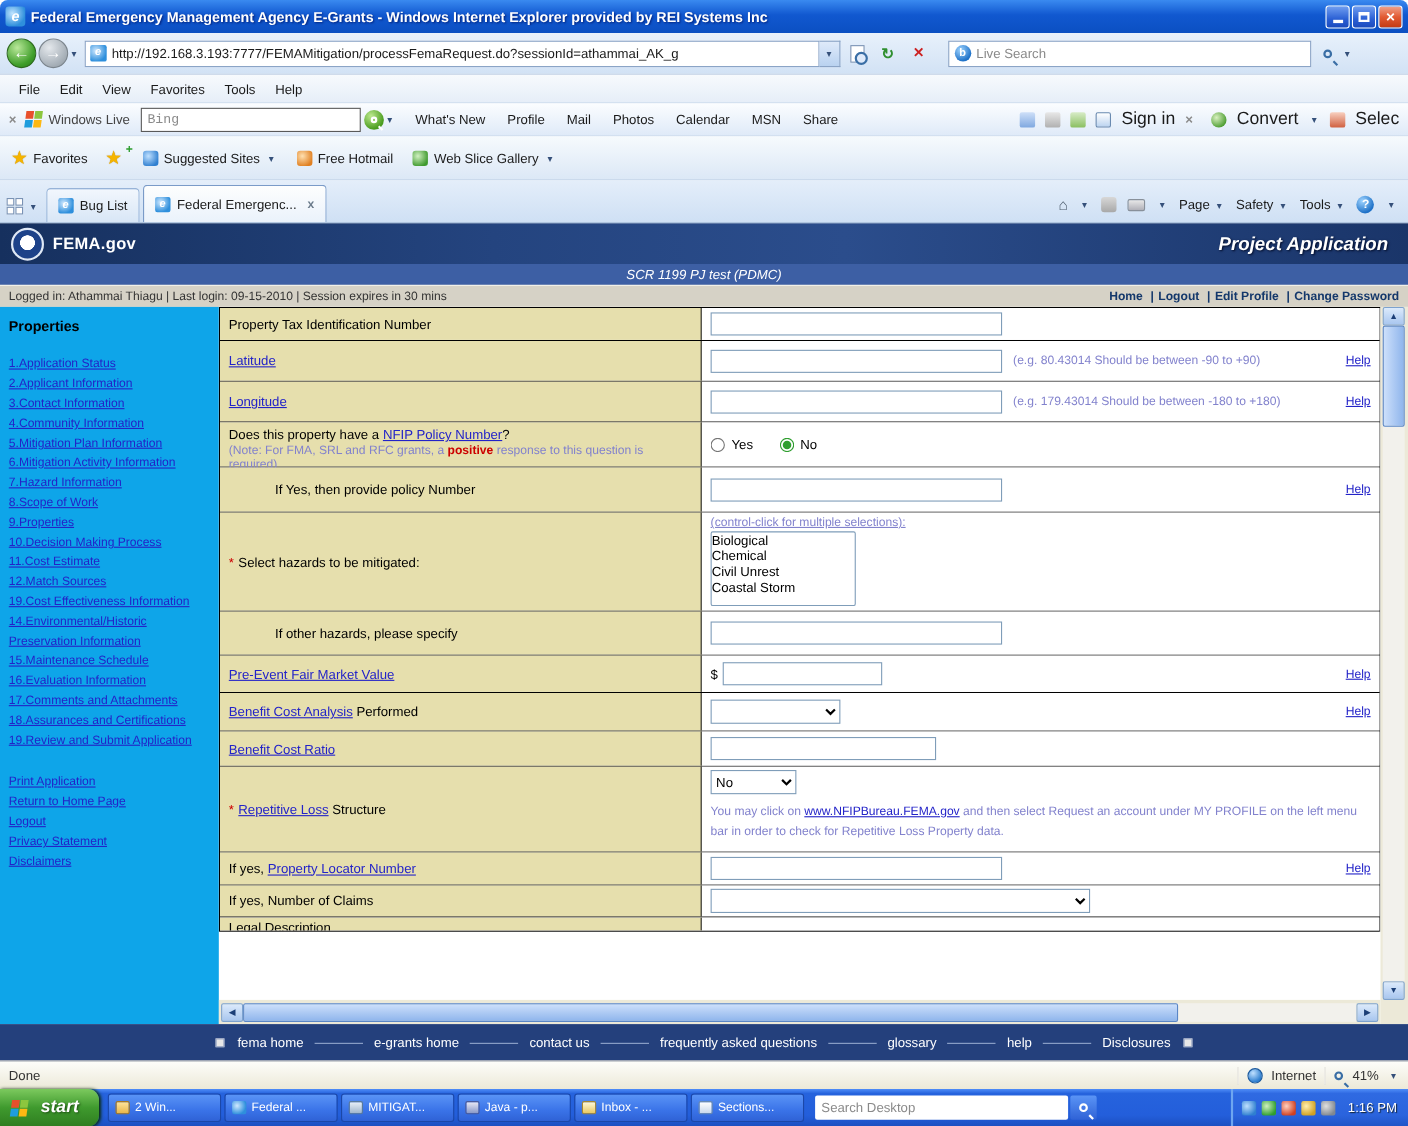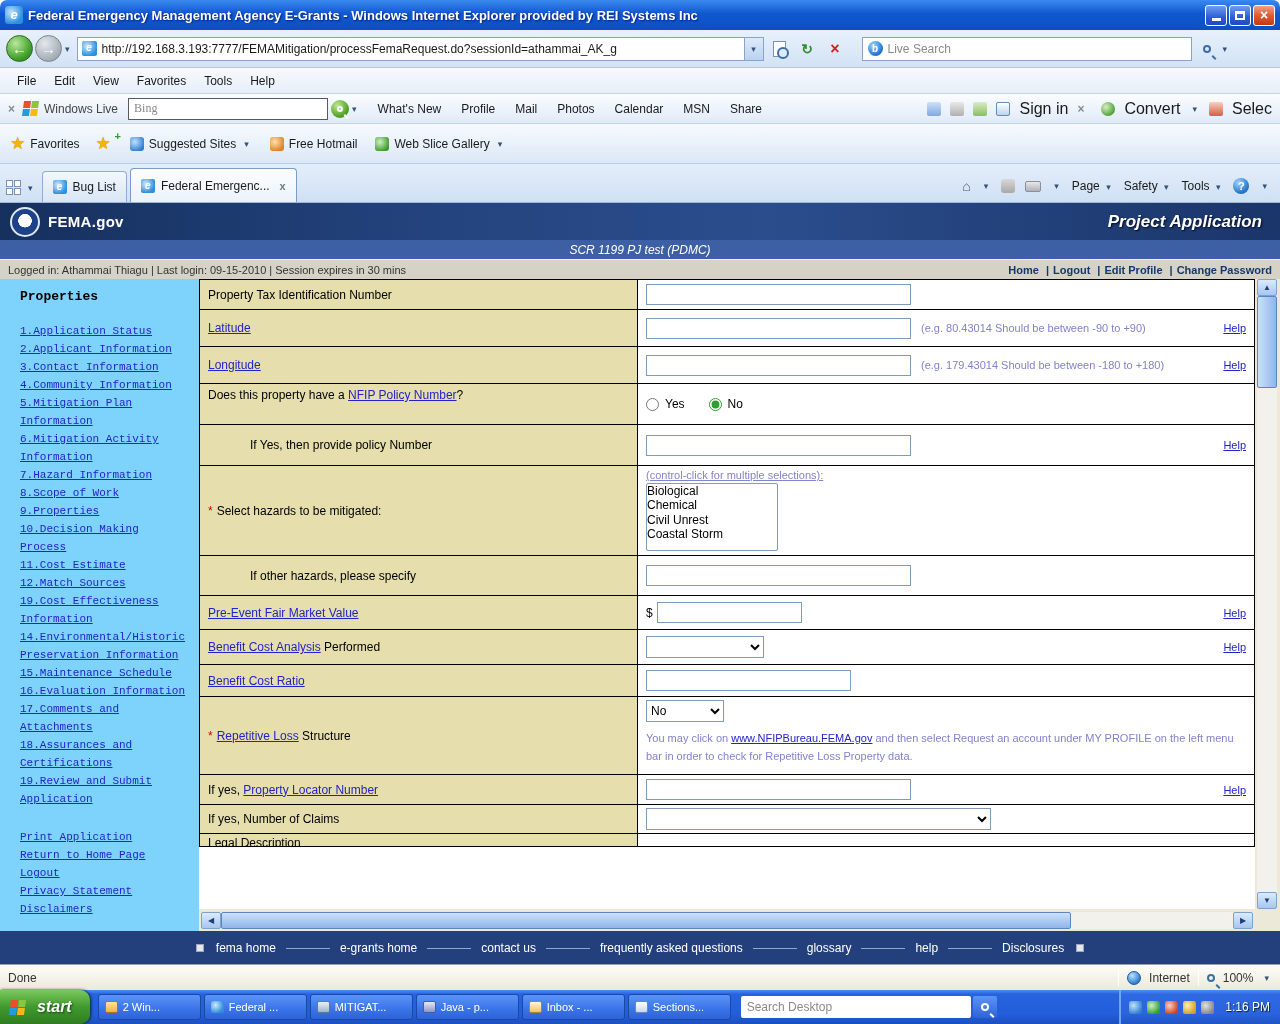--- a/index.html
+++ b/index.html
@@ -44,21 +44,21 @@
 .menu-item { padding:3px 9px; color:#1a1a1a; font-size:12px; }
 
 
 .live-row { height:30px; background:linear-gradient(#fbfdff,#dfeaf8); display:flex; align-items:center; padding:0 8px; border-bottom:1px solid #c5d6ea; overflow:hidden; }
 .xgray { color:#8a8a8a; font-size:12px; font-weight:bold; margin-right:8px; }
 .flag { width:15px; height:15px; display:grid; grid-template-columns:7px 7px; grid-template-rows:7px 7px; gap:1px; transform:skewX(-8deg); margin-right:6px; }
 .flag i { display:block; }
 .flag .r { background:#e8502c; } .flag .g { background:#8cc63e; } .flag .b { background:#1f9ddd; } .flag .y { background:#fdb813; }
 .live-brand { font-size:12px; color:#444; margin-right:10px; }
 .bing-box { width:200px; height:22px; background:#fff; border:1px solid #5a5a5a; display:flex; align-items:center; padding:0 5px; }
-.bing-box input { flex:1; border:none; outline:none; font-size:12px; font-family:Liberation Serif, serif; background:transparent; }
+.bing-box input { flex:1; border:none; outline:none; font-size:12px; font-family:Liberation Mono, monospace; background:transparent; }
 .bing-go { width:18px; height:18px; border-radius:50%; background:radial-gradient(circle at 35% 30%, #bde98e, #4a9c1f 70%); margin-left:3px; display:flex; align-items:center; justify-content:center; }
 .bing-go .mag { width:6px; height:6px; border-color:#fff; } .bing-go .mag::after { background:#fff; left:6px; top:6px; }
 .live-links { display:flex; gap:20px; margin-left:18px; }
 .live-links span { font-size:12px; color:#1a1a1a; white-space:nowrap; }
 .live-right { margin-left:auto; display:flex; align-items:center; gap:9px; white-space:nowrap; }
 .sm-ico { width:14px; height:14px; border-radius:2px; display:inline-block; }
 .live-right .lbl { font-size:16px; color:#1a1a1a; }
 
 
 .fav-row { height:40px; background:linear-gradient(#f6fafd,#dcE8f6); display:flex; align-items:center; padding:0 10px; border-bottom:1px solid #b9cde6; }
@@ -92,21 +92,21 @@
 .fema-sub { height:19px; background:#3d5fa4; color:#fff; font-style:italic; font-size:12px; display:flex; align-items:center; justify-content:center; }
 
 
 .session { height:20px; background:#d6d2c6; border-top:1px solid #f2f0e8; display:flex; align-items:center; padding:0 8px; font-size:11px; color:#333; }
 .session-links { margin-left:auto; display:flex;text-align:center; }
 .session-links a { color:#14386b; font-weight:bold; font-size:11px; text-decoration:none; }
 .session-links a:not(:last-child)::after { content:" | "; color:#14386b; font-weight:bold; padding:0 4px; }
 
 
 .content { height:652px; display:flex; }
-.sidebar { width:203px; background:#7dd3fc; padding:10px 8px 0 20px; overflow:hidden;font-family:Liberation Mono, monospace; }
+.sidebar { width:203px; background:#0ea5e9; padding:10px 8px 0 8px; overflow:hidden; }
 .side-title { font-size:13px; font-weight:bold; color:#000; margin-bottom:18px; }
 .side-link { display:block; color:#2323c8; font-size:11px; line-height:18px; text-decoration:underline; }
 .side-gap { height:20px; }
 .main-col { flex:1; display:flex; flex-direction:column; background:#fff; }
 .form-viewport { height:630px; overflow:hidden; }
 .ftable { border:1px solid #000; border-bottom:none; }
 .frow { display:flex; border-bottom:1px solid #000; }
 .flabel { width:438px; background:#e6dfad; border-right:1px solid #000; padding:4px 8px; display:flex; flex-direction:column; justify-content:center; font-size:12px; color:#000; }
 .flabel.indent { padding-left:50px; }
 .flabel a, .flink { color:#2323c8; text-decoration:underline; }
@@ -409,20 +409,21 @@
             <div class="fvalue">
               <input class="txt w265" type="text" style="">
               <span class="note">(e.g. 179.43014 Should be between -180 to +180)</span>
               <a class="help">Help</a>
             </div>
           </div>
 
           <div class="frow" style="height:41px">
             <div class="flabel" style="justify-content:flex-start">
               <span><span>Does this property have a </span><a class="flink">NFIP Policy Number</a><span>?</span></span>
+              <span class="sublabel"><span>(Note: For FMA, SRL and RFC grants, a </span><span class="hl-red">positive</span><span> response to this question is required)</span></span>
             </div>
             <div class="fvalue">
               <span class="radio-wrap">
                   <input type="radio" name="nfip" style="">
                   <span>Yes</span>
                 </span>
               <span class="radio-wrap">
                   <input type="radio" name="nfip" checked="" style="">
                   <span>No</span>
                 </span>
@@ -569,21 +570,21 @@
   </div>
 
   <div class="statusbar">
     <span>Done</span>
     <span class="sb-right">
       <span class="sb-sep"></span>
       <span class="globe"></span>
       <span>Internet</span>
       <span class="sb-sep"></span>
       <span class="mag"></span>
-      <span class="zoomlbl">100%</span>
+      <span class="zoomlbl">41%</span>
       <span class="caret">▾</span>
     </span>
   </div>
 
   <div class="taskbar">
     <span class="startbtn">
       <span class="flag">
           <i class="r"></i>
           <i class="g"></i>
           <i class="b"></i>

